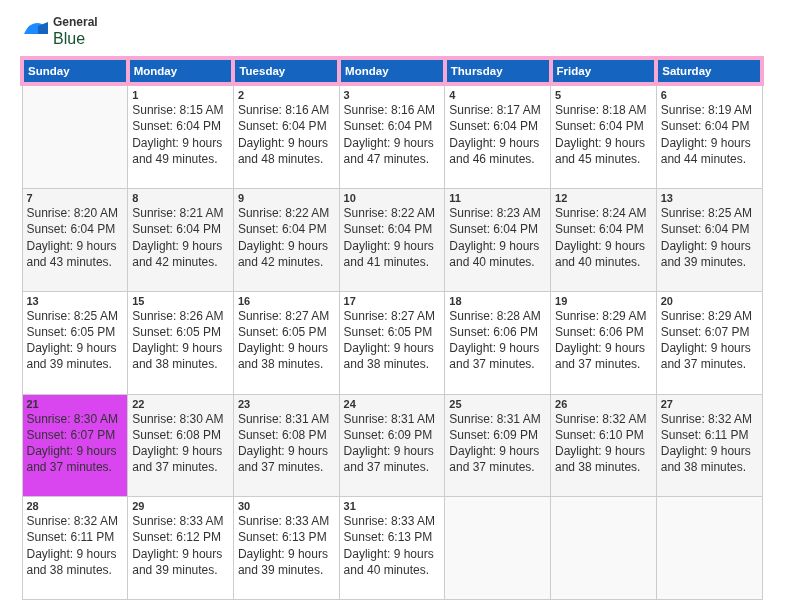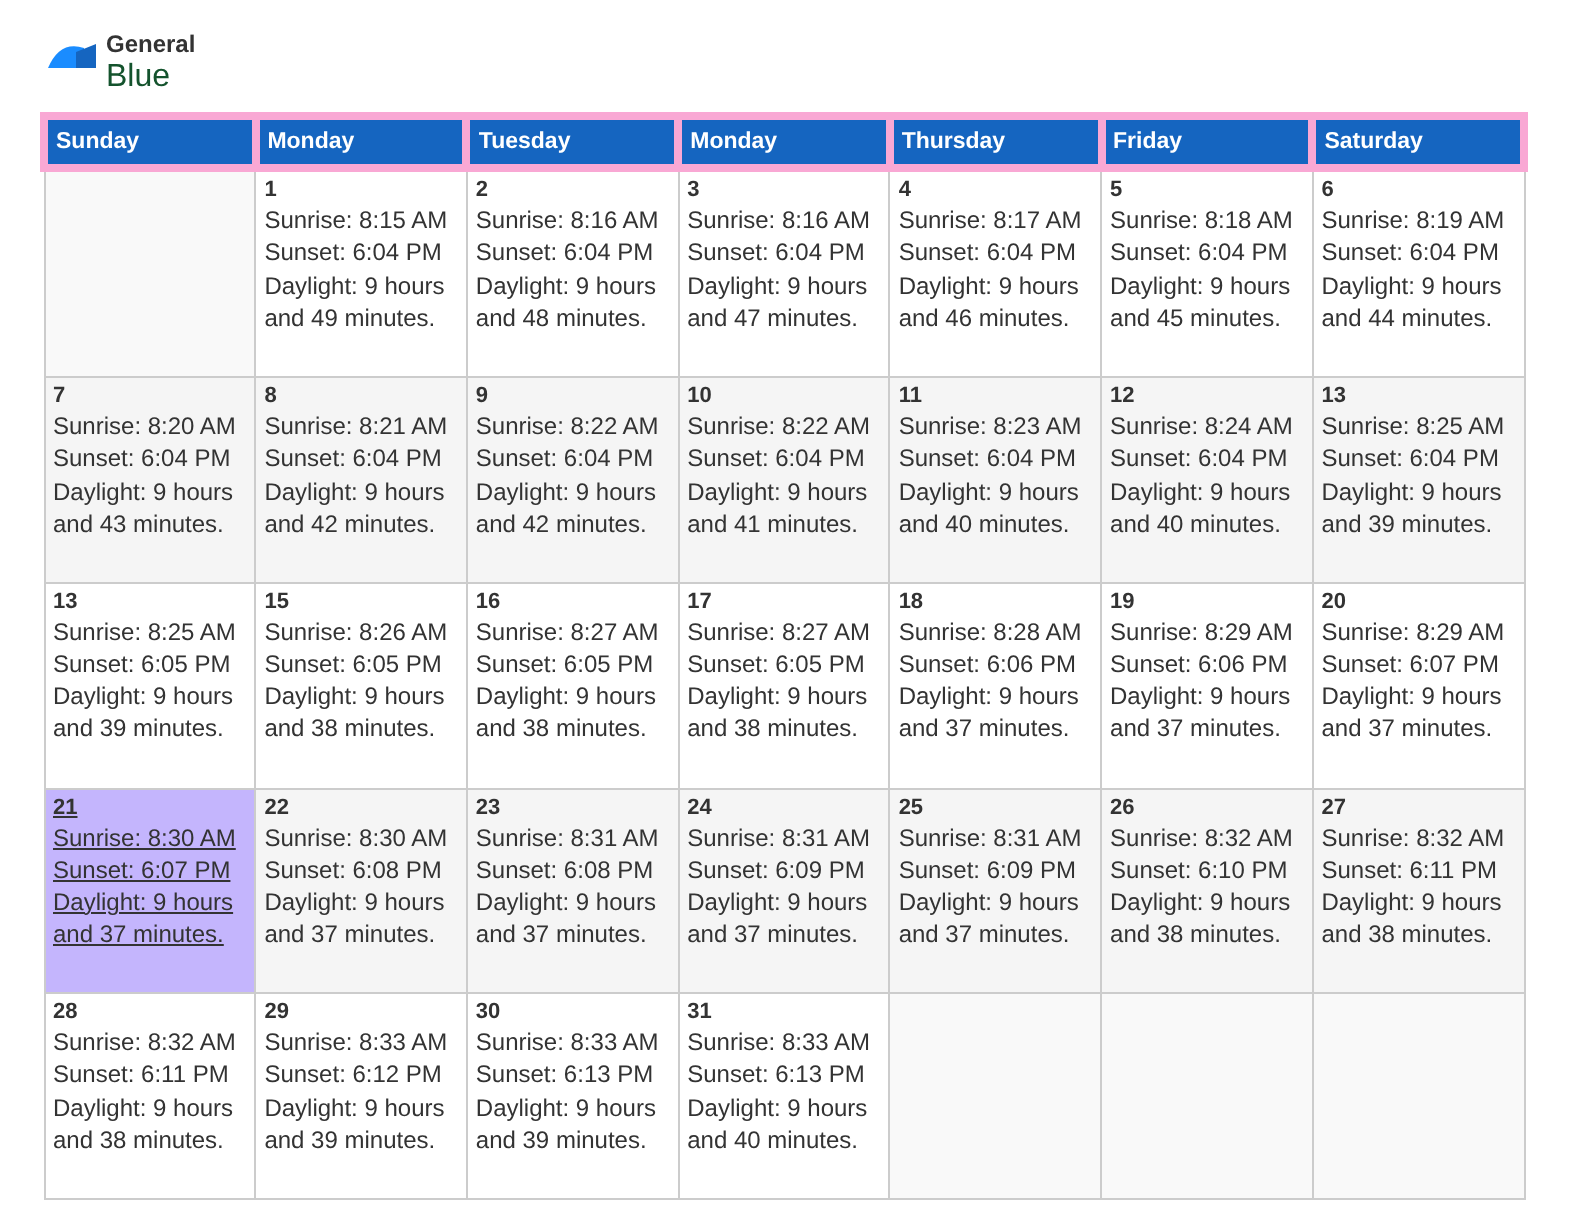--- a/index.html
+++ b/index.html
@@ -140,21 +140,21 @@
         <tr>
           <td style="background-color: rgb(255, 255, 255);"><span class="day-num">13</span><span class="cell-text">Sunrise: 8:25 AM<br>Sunset: 6:05 PM<br>Daylight: 9 hours and 39 minutes.</span></td>
           <td style="background-color: rgb(255, 255, 255);"><span class="day-num">15</span><span class="cell-text">Sunrise: 8:26 AM<br>Sunset: 6:05 PM<br>Daylight: 9 hours and 38 minutes.</span></td>
           <td style="background-color: rgb(255, 255, 255);"><span class="day-num">16</span><span class="cell-text">Sunrise: 8:27 AM<br>Sunset: 6:05 PM<br>Daylight: 9 hours and 38 minutes.</span></td>
           <td style="background-color: rgb(255, 255, 255);"><span class="day-num">17</span><span class="cell-text">Sunrise: 8:27 AM<br>Sunset: 6:05 PM<br>Daylight: 9 hours and 38 minutes.</span></td>
           <td style="background-color: rgb(255, 255, 255);"><span class="day-num">18</span><span class="cell-text">Sunrise: 8:28 AM<br>Sunset: 6:06 PM<br>Daylight: 9 hours and 37 minutes.</span></td>
           <td style="background-color: rgb(255, 255, 255);"><span class="day-num">19</span><span class="cell-text">Sunrise: 8:29 AM<br>Sunset: 6:06 PM<br>Daylight: 9 hours and 37 minutes.</span></td>
           <td style="background-color: rgb(255, 255, 255);"><span class="day-num">20</span><span class="cell-text">Sunrise: 8:29 AM<br>Sunset: 6:07 PM<br>Daylight: 9 hours and 37 minutes.</span></td>
         </tr>
         <tr>
-          <td style="background-color: #c4b5fd; text-decoration: underline;"><span class="day-num">21</span><span class="cell-text">Sunrise: 8:30 AM<br>Sunset: 6:07 PM<br>Daylight: 9 hours and 37 minutes.</span></td>
+          <td style="background-color: #d946ef;"><span class="day-num">21</span><span class="cell-text">Sunrise: 8:30 AM<br>Sunset: 6:07 PM<br>Daylight: 9 hours and 37 minutes.</span></td>
           <td style="background-color: rgb(245, 245, 245);"><span class="day-num">22</span><span class="cell-text">Sunrise: 8:30 AM<br>Sunset: 6:08 PM<br>Daylight: 9 hours and 37 minutes.</span></td>
           <td style="background-color: rgb(245, 245, 245);"><span class="day-num">23</span><span class="cell-text">Sunrise: 8:31 AM<br>Sunset: 6:08 PM<br>Daylight: 9 hours and 37 minutes.</span></td>
           <td style="background-color: rgb(245, 245, 245);"><span class="day-num">24</span><span class="cell-text">Sunrise: 8:31 AM<br>Sunset: 6:09 PM<br>Daylight: 9 hours and 37 minutes.</span></td>
           <td style="background-color: rgb(245, 245, 245);"><span class="day-num">25</span><span class="cell-text">Sunrise: 8:31 AM<br>Sunset: 6:09 PM<br>Daylight: 9 hours and 37 minutes.</span></td>
           <td style="background-color: rgb(245, 245, 245);"><span class="day-num">26</span><span class="cell-text">Sunrise: 8:32 AM<br>Sunset: 6:10 PM<br>Daylight: 9 hours and 38 minutes.</span></td>
           <td style="background-color: rgb(245, 245, 245);"><span class="day-num">27</span><span class="cell-text">Sunrise: 8:32 AM<br>Sunset: 6:11 PM<br>Daylight: 9 hours and 38 minutes.</span></td>
         </tr>
         <tr>
           <td style="background-color: rgb(255, 255, 255);"><span class="day-num">28</span><span class="cell-text">Sunrise: 8:32 AM<br>Sunset: 6:11 PM<br>Daylight: 9 hours and 38 minutes.</span></td>
           <td style="background-color: rgb(255, 255, 255);"><span class="day-num">29</span><span class="cell-text">Sunrise: 8:33 AM<br>Sunset: 6:12 PM<br>Daylight: 9 hours and 39 minutes.</span></td>

